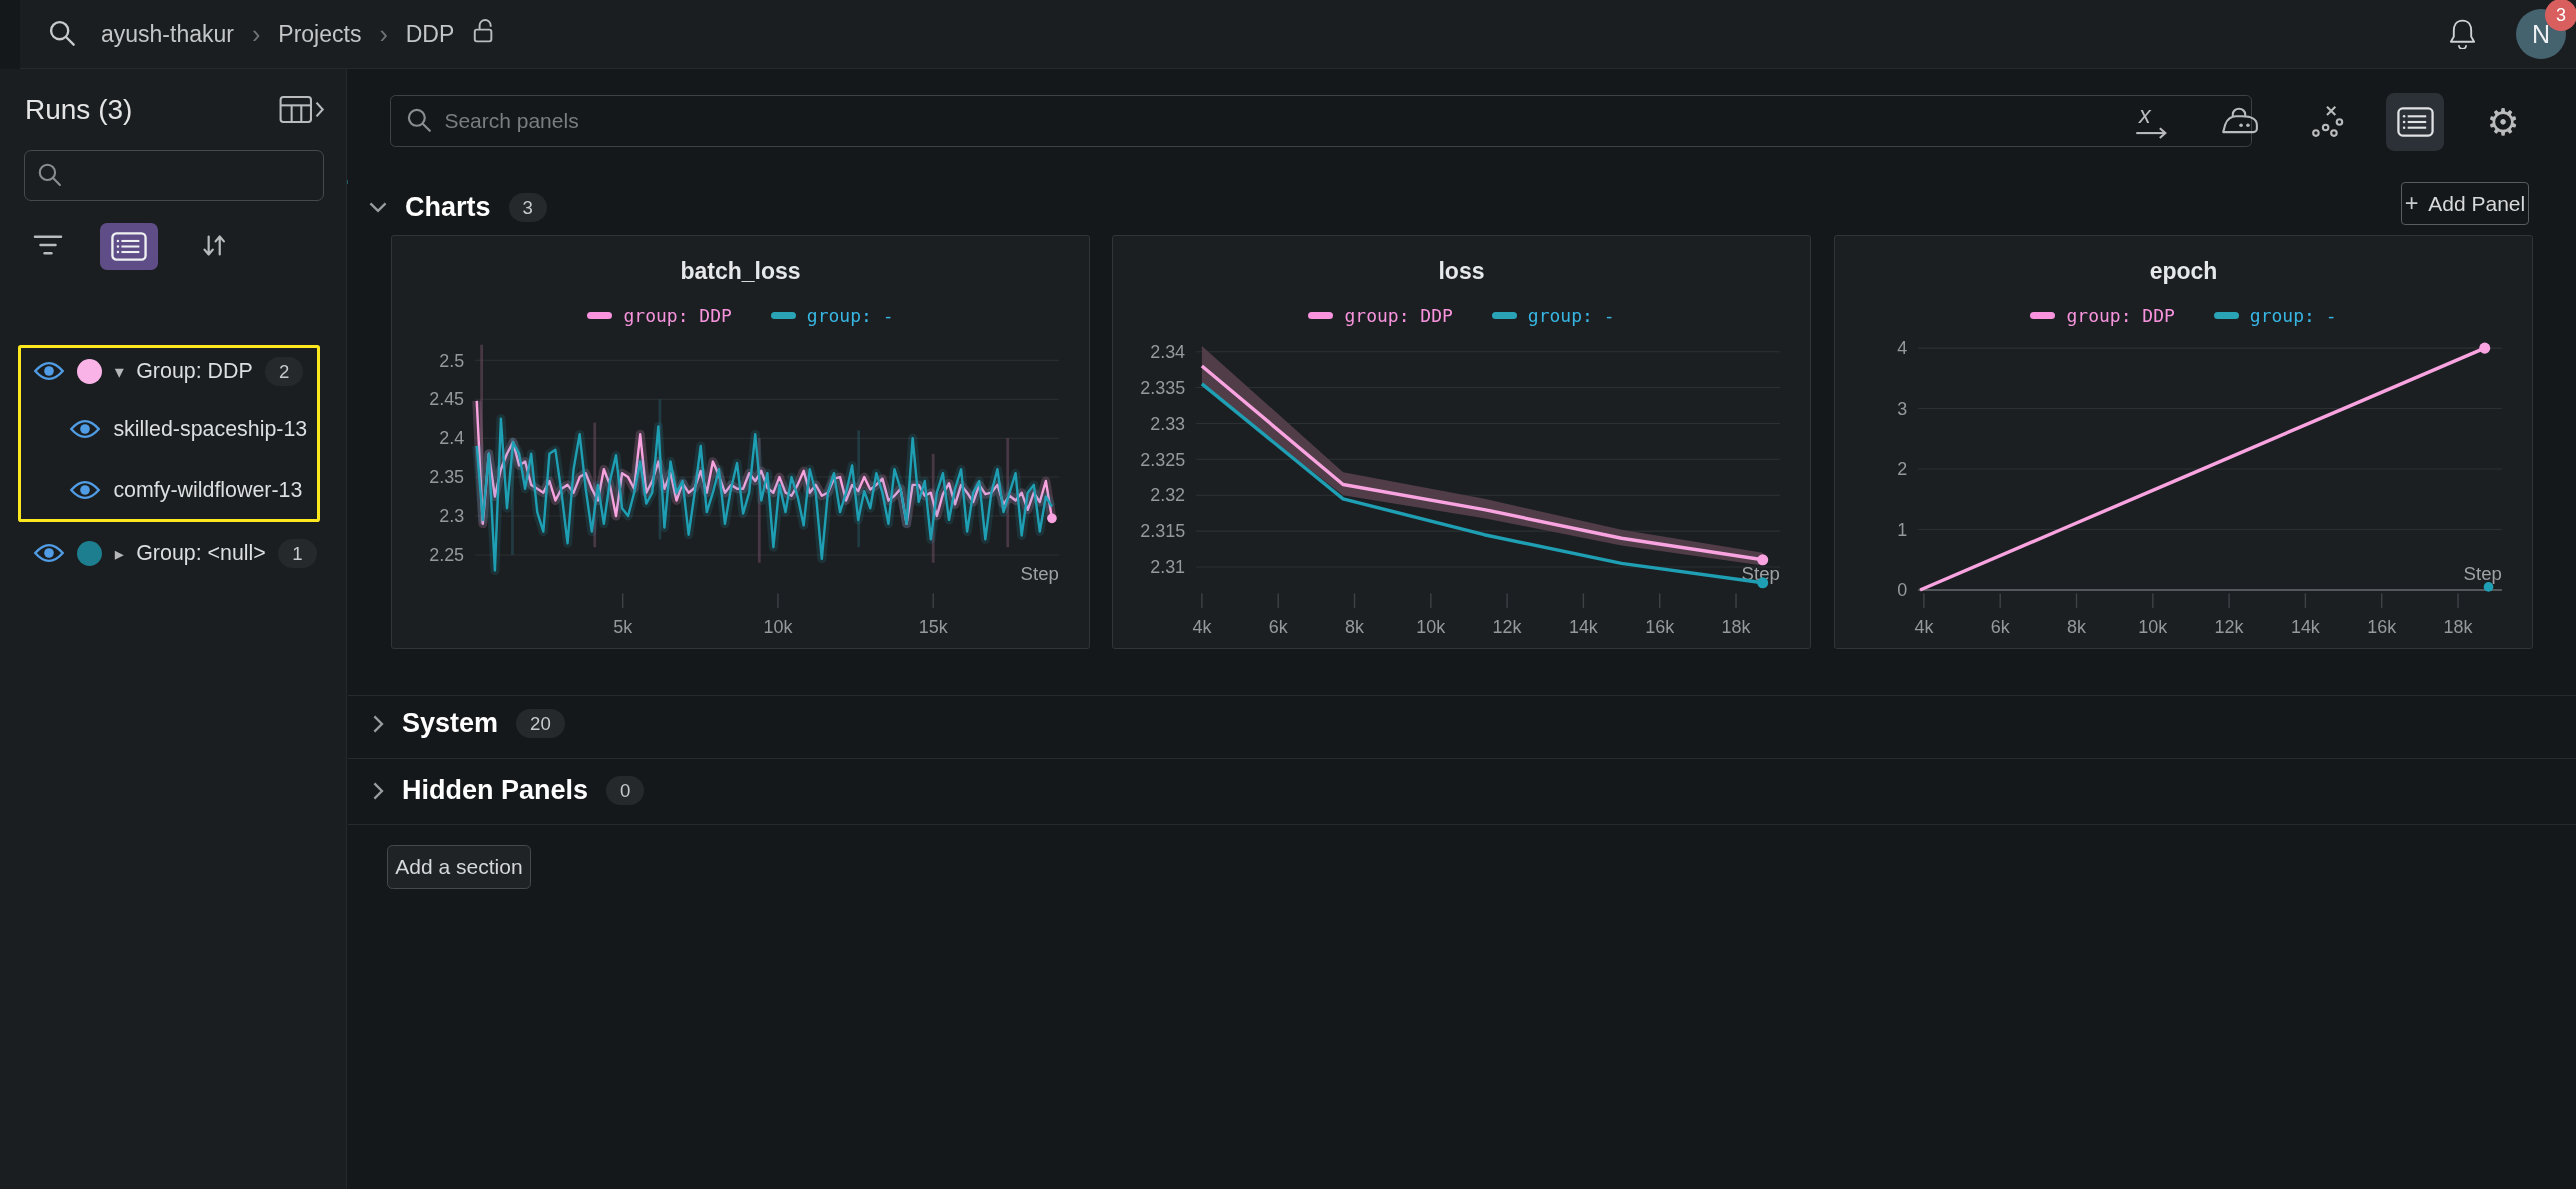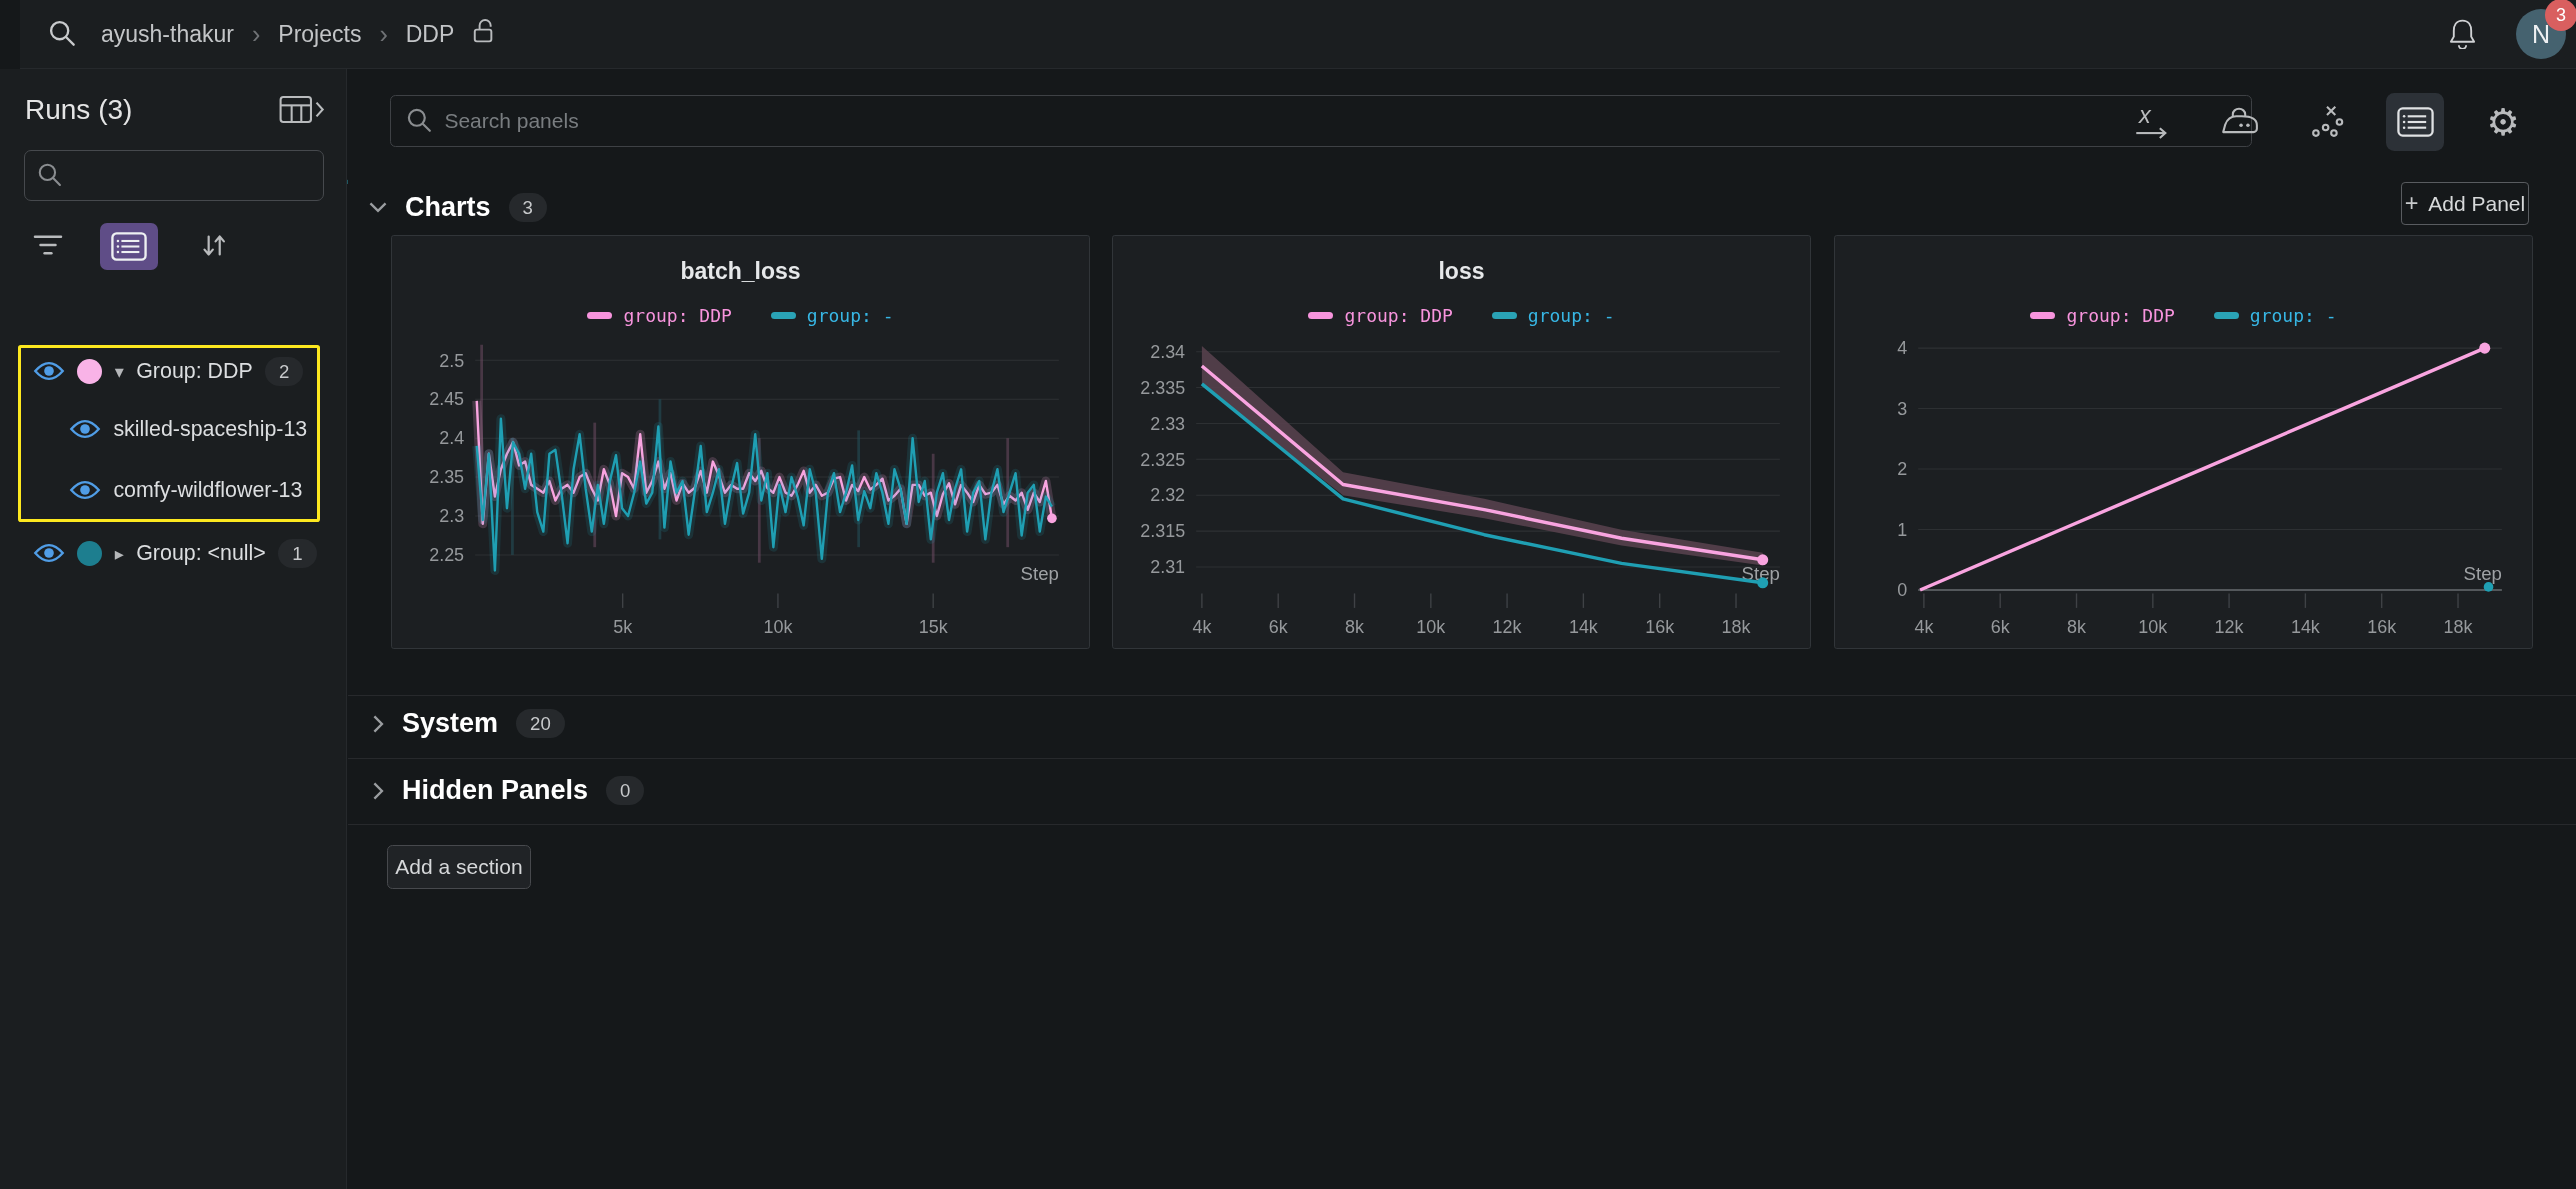--- a/index.html
+++ b/index.html
@@ -406,20 +406,21 @@
         <text x="681.2" y="575" text-anchor="middle" class="tick">14k</text>
         <line x1="791.8" x2="791.8" y1="518" y2="539" stroke="#3f4246" stroke-width="2"></line>
         <text x="791.8" y="575" text-anchor="middle" class="tick">16k</text>
         <line x1="902.4" x2="902.4" y1="518" y2="539" stroke="#3f4246" stroke-width="2"></line>
         <text x="902.4" y="575" text-anchor="middle" class="tick">18k</text>
         <text x="966" y="499" text-anchor="end" class="step-lbl">Step</text>
         <polyline points="122.8,513.0 327.4,425.4 531.9,337.8 736.5,250.1 941.1,162.5" fill="none" stroke="#f9a4e0" stroke-width="5" stroke-linejoin="round"></polyline>
         <circle cx="941.1" cy="162.5" r="8" fill="#f9a4e0"></circle>
         <circle cx="946.6" cy="508.6" r="7" fill="#1f9fb3"></circle>
       </svg>
+    <div class="chart-title">epoch</div>
     <div class="chart-legend">
         <span class="legend-item">
           <span class="legend-swatch" style="background: rgb(247, 148, 221);"></span>
           <span style="color: rgb(247, 148, 221);">group: DDP</span>
         </span>
         <span class="legend-item">
           <span class="legend-swatch" style="background: rgb(42, 163, 182);"></span>
           <span style="color: rgb(55, 182, 228);">group: -</span>
         </span>
       </div>

